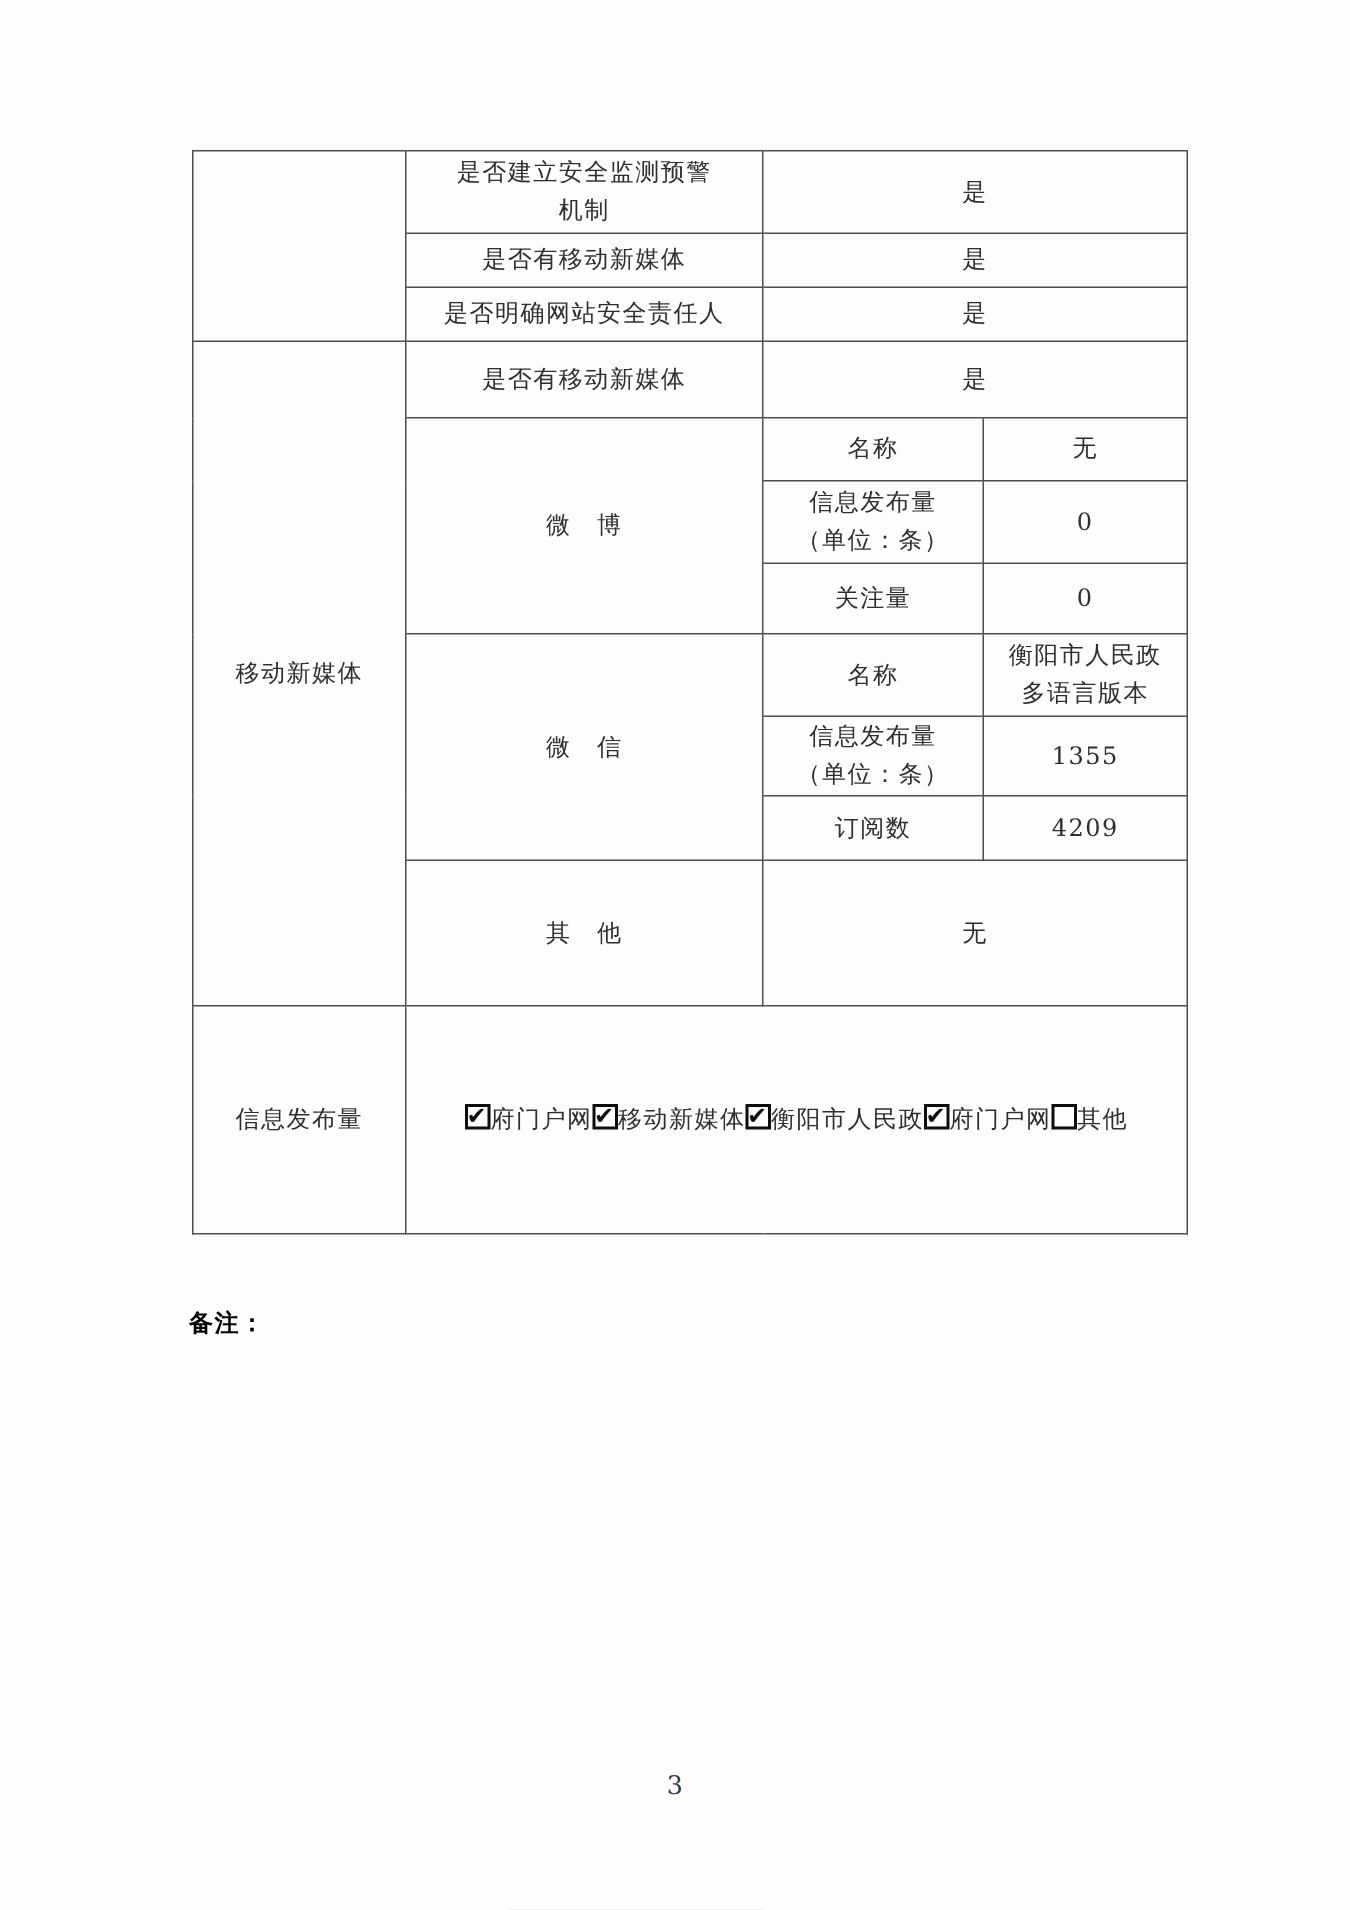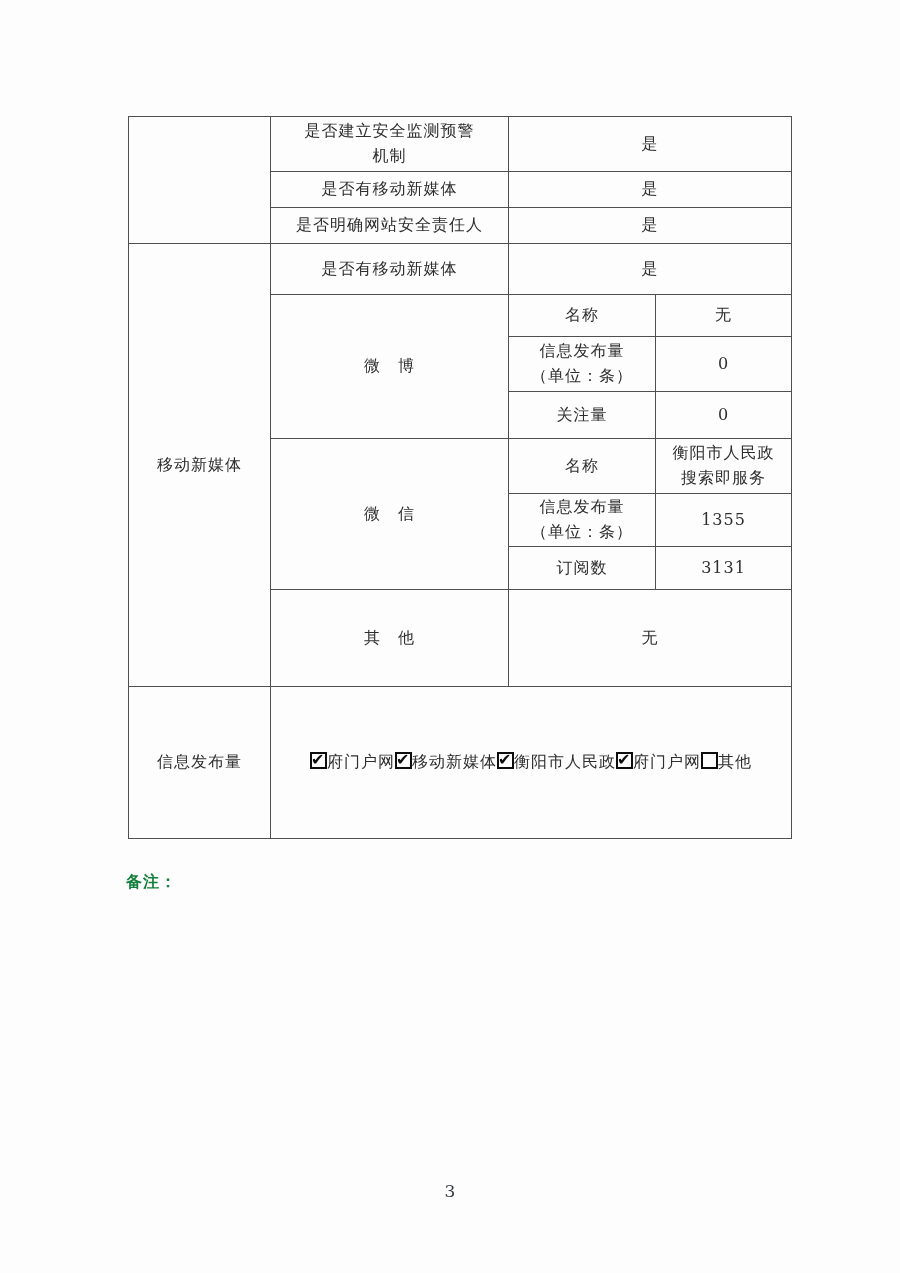--- a/index.html
+++ b/index.html
@@ -7,21 +7,21 @@
     position:relative;
     width:900px;height:1273px;
     background:#fdfdfd;
     margin:0 auto;
     font-family:"DejaVu Serif", serif;
     color:#2e2e2e;
     overflow:hidden;
   }
   table.report{
     position:absolute;
-    left:128px;top:116px;
+    left:128px;top:100px;
     border-collapse:collapse;
     table-layout:fixed;
     padding-left:28px;
   }
   table.report td{
     border:1px solid #4f4f4f;
     text-align:center;
     vertical-align:middle;
     font-size:16px;
     letter-spacing:1px;
@@ -51,21 +51,21 @@
     color:#0d0d0d;
     font-family:"DejaVu Sans", sans-serif;
   }
   .notes{
     position:absolute;
     left:126px;top:872px;
     font-family:"DejaVu Sans", sans-serif;
     font-weight:bold;
     font-size:16px;
     letter-spacing:1px;
-    color:#15803d;
+    color:#000000;
   }
   .page-number{
     position:absolute;
     left:0;right:0;top:1181px;
     text-align:center;
     font-size:17px;
     color:#333a47;
   }
 </style>
 </head>
@@ -118,33 +118,33 @@
     </tr>
     <tr class="h47">
       <td>关注量</td>
       <td>0</td>
     </tr>
     <tr class="h55">
       <td rowspan="3">微　信</td>
       <td>名称</td>
       <td class="two-line">
         <div>衡阳市人民政</div>
-        <div>搜索即服务</div>
+        <div>多语言版本</div>
       </td>
     </tr>
     <tr class="h53">
       <td class="two-line">
         <div>信息发布量</div>
         <div>（单位：条）</div>
       </td>
       <td>1355</td>
     </tr>
     <tr class="h43">
       <td>订阅数</td>
-      <td>3131</td>
+      <td>4209</td>
     </tr>
     <tr class="h97">
       <td>其　他</td>
       <td colspan="2">无</td>
     </tr>
 
     <tr class="h152">
       <td class="section-label">信息发布量</td>
       <td colspan="3" class="innovation-cell">
         <span class="opt"><span class="cb checked"></span><span>府门户网</span></span><span class="opt"><span class="cb checked"></span><span>移动新媒体</span></span><span class="opt"><span class="cb checked"></span><span>衡阳市人民政</span></span><span class="opt"><span class="cb checked"></span><span>府门户网</span></span><span class="opt"><span class="cb"></span><span>其他</span></span>

